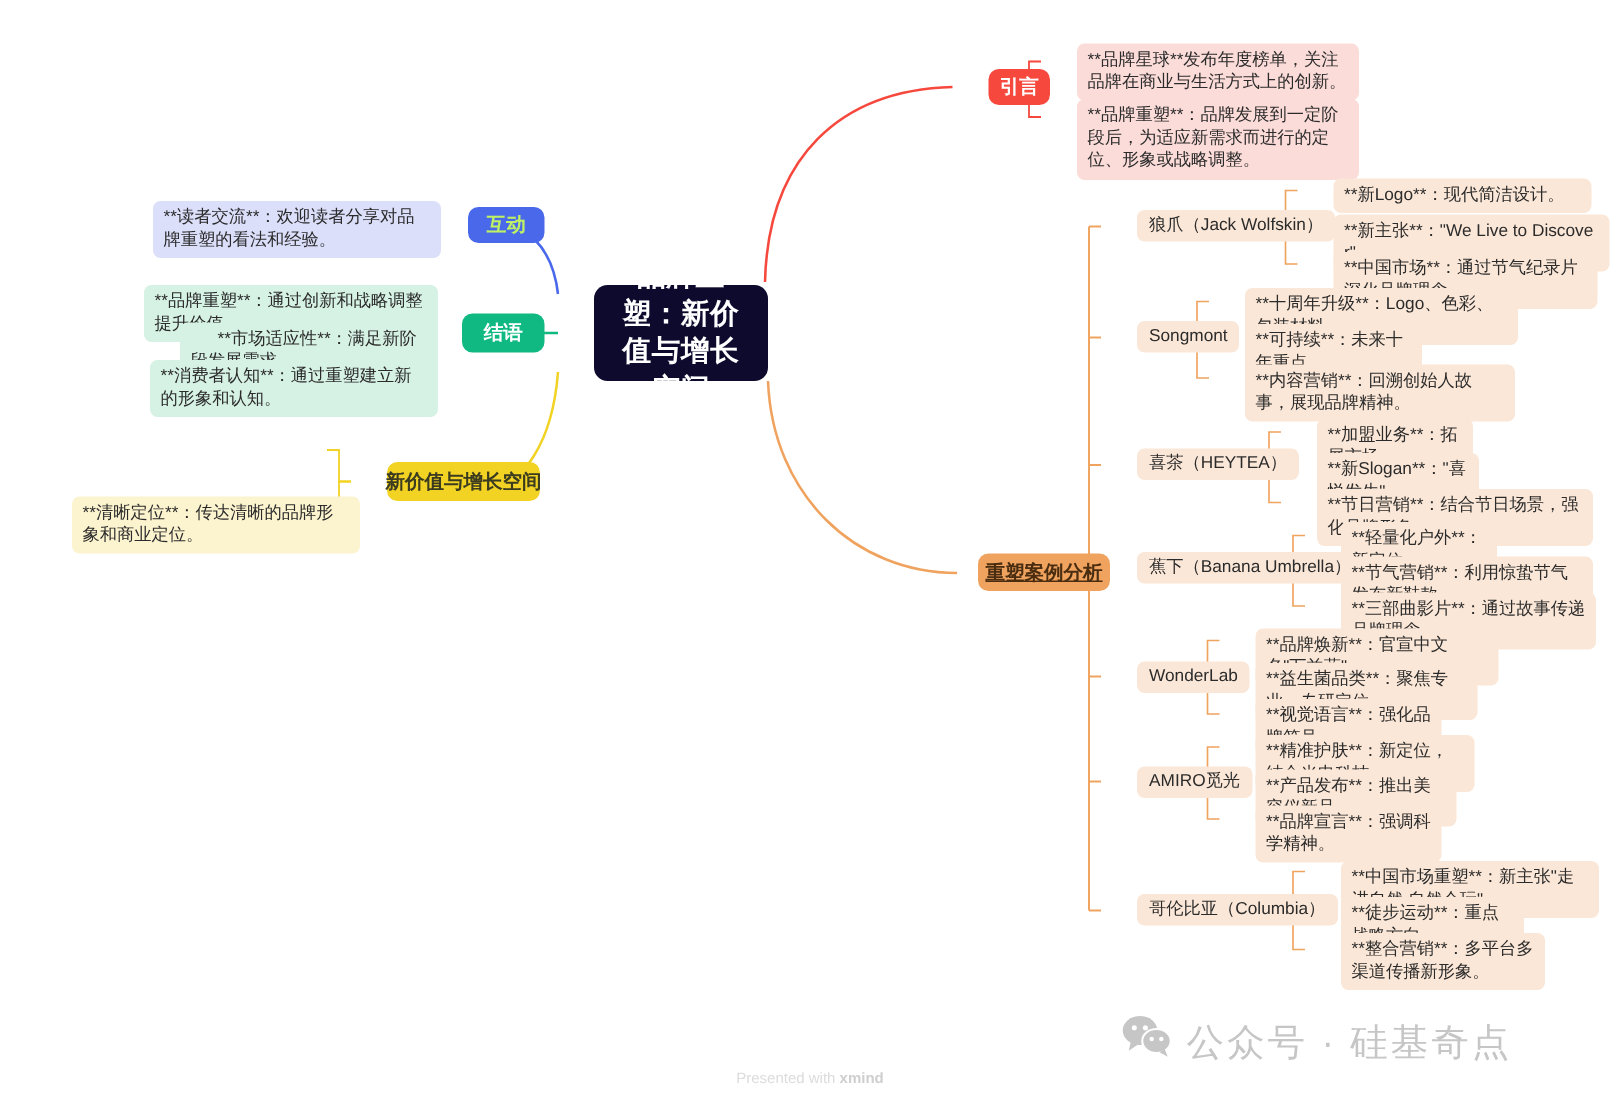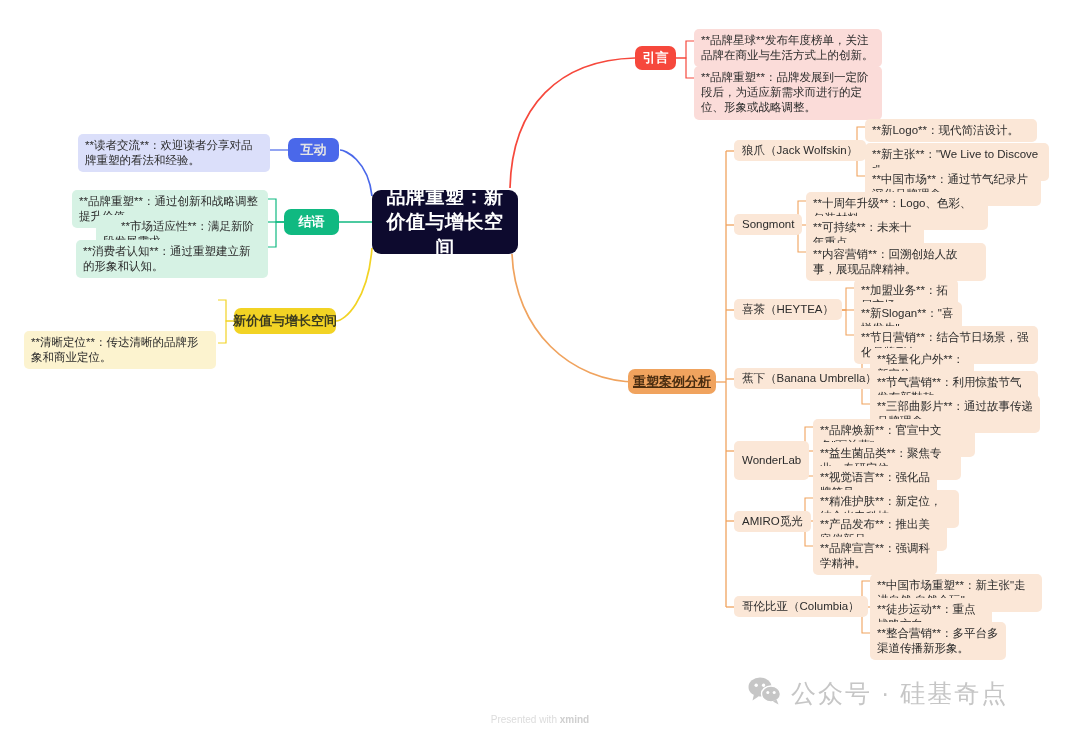--- a/index.html
+++ b/index.html
@@ -25,20 +25,21 @@
     position: absolute;
     left: 0; top: 0;
     width: 1080px;
     height: 740px;
     pointer-events: none;
   }
   .node {
     position: absolute;
     box-sizing: border-box;
     line-height: 1.32;
+    margin-left: 24px;
   }
 
   
   .central {
     background: #0d0a2e;
     color: #ffffff;
     border-radius: 9px;
     font-size: 19px;
     font-weight: bold;
     text-align: center;
@@ -54,21 +55,21 @@
     border-radius: 7px;
     font-size: 13px;
     font-weight: bold;
     display: flex;
     align-items: center;
     justify-content: center;
     padding: 5px 11px;
     white-space: nowrap;
   }
   .pill-red    { background:#f6483c; color:#ffffff; }
-  .pill-blue   { background:#4a68ea; color:#e5e5e5; }
+  .pill-blue   { background:#4a68ea; color:#bef264; }
   .pill-green  { background:#10b981; color:#ffffff; }
   .pill-yellow { background:#f2d324; color:#3b3b20; }
   .pill-orange { background:#f0a35e; color:#4a2d10; }
 
   
   .leaf {
     border-radius: 5px;
     font-size: 11.5px;
     padding: 4px 7px;
     color: #2b2b2b;
@@ -179,21 +180,21 @@
 
     <path d="M797,521 h8 v-23 h8" stroke="#f0a35e" stroke-width="1.1" fill="none"></path>
     <path d="M797,521 h8 h8" stroke="#f0a35e" stroke-width="1.1" fill="none"></path>
     <path d="M797,521 h8 v25 h8" stroke="#f0a35e" stroke-width="1.1" fill="none"></path>
 
     <path d="M854,607 h8 v-26 h8" stroke="#f0a35e" stroke-width="1.1" fill="none"></path>
     <path d="M854,607 h8 h8" stroke="#f0a35e" stroke-width="1.1" fill="none"></path>
     <path d="M854,607 h8 v26 h8" stroke="#f0a35e" stroke-width="1.1" fill="none"></path>
   </svg>
 
-  <div class="node central" style="left:372px; top:190px; width:146px; height:64px;">品牌重塑：新价值与增长空间</div>
+  <div class="node central" style="left:372px; top:190px; width:116px; height:64px;">品牌重塑：新价值与增长空间</div>
 
   <div class="node pill pill-red" style="left:635px; top:46px; width:41px; height:24px;">引言</div>
   <div class="node leaf leaf-pink" style="left:694px; top:29px; width:188px;">**品牌星球**发布年度榜单，关注品牌在商业与生活方式上的创新。</div>
   <div class="node leaf leaf-pink" style="left:694px; top:66px; width:188px;">**品牌重塑**：品牌发展到一定阶段后，为适应新需求而进行的定位、形象或战略调整。</div>
 
   <div class="node pill pill-blue" style="left:288px; top:138px; width:51px; height:24px;">互动</div>
   <div class="node leaf leaf-blue" style="left:78px; top:134px; width:192px;">**读者交流**：欢迎读者分享对品牌重塑的看法和经验。</div>
 
   <div class="node pill pill-green" style="left:284px; top:209px; width:55px; height:26px;">结语</div>
   <div class="node leaf leaf-green" style="left:72px; top:190px; width:196px;">**品牌重塑**：通过创新和战略调整提升价值。</div>
@@ -218,21 +219,21 @@
   <div class="node casename" style="left:734px; top:299px; height:21px;">喜茶（HEYTEA）</div>
   <div class="node leaf leaf-peach" style="left:854px; top:279px; width:104px;">**加盟业务**：拓展市场。</div>
   <div class="node leaf leaf-peach" style="left:854px; top:302px; width:108px;">**新Slogan**："喜悦发生"。</div>
   <div class="node leaf leaf-peach" style="left:854px; top:326px; width:184px;">**节日营销**：结合节日场景，强化品牌形象。</div>
 
   <div class="node casename" style="left:734px; top:368px; height:21px;">蕉下（Banana Umbrella）</div>
   <div class="node leaf leaf-peach" style="left:870px; top:348px; width:104px;">**轻量化户外**：新定位。</div>
   <div class="node leaf leaf-peach" style="left:870px; top:371px; width:168px;">**节气营销**：利用惊蛰节气发布新鞋款。</div>
   <div class="node leaf leaf-peach" style="left:870px; top:395px; width:170px;">**三部曲影片**：通过故事传递品牌理念。</div>
 
-  <div class="node casename" style="left:734px; top:441px; height:39px;">WonderLab</div>
+  <div class="node casename" style="left:734px; top:441px; height:21px;">WonderLab</div>
   <div class="node leaf leaf-peach" style="left:813px; top:419px; width:162px;">**品牌焕新**：官宣中文名"万益蓝"。</div>
   <div class="node leaf leaf-peach" style="left:813px; top:442px; width:148px;">**益生菌品类**：聚焦专业、专研定位。</div>
   <div class="node leaf leaf-peach" style="left:813px; top:466px; width:124px;">**视觉语言**：强化品牌符号。</div>
 
   <div class="node casename" style="left:734px; top:511px; height:21px;">AMIRO觅光</div>
   <div class="node leaf leaf-peach" style="left:813px; top:490px; width:146px;">**精准护肤**：新定位，结合光电科技。</div>
   <div class="node leaf leaf-peach" style="left:813px; top:513px; width:134px;">**产品发布**：推出美容仪新品。</div>
   <div class="node leaf leaf-peach" style="left:813px; top:537px; width:124px;">**品牌宣言**：强调科学精神。</div>
 
   <div class="node casename" style="left:734px; top:596px; height:21px;">哥伦比亚（Columbia）</div>

